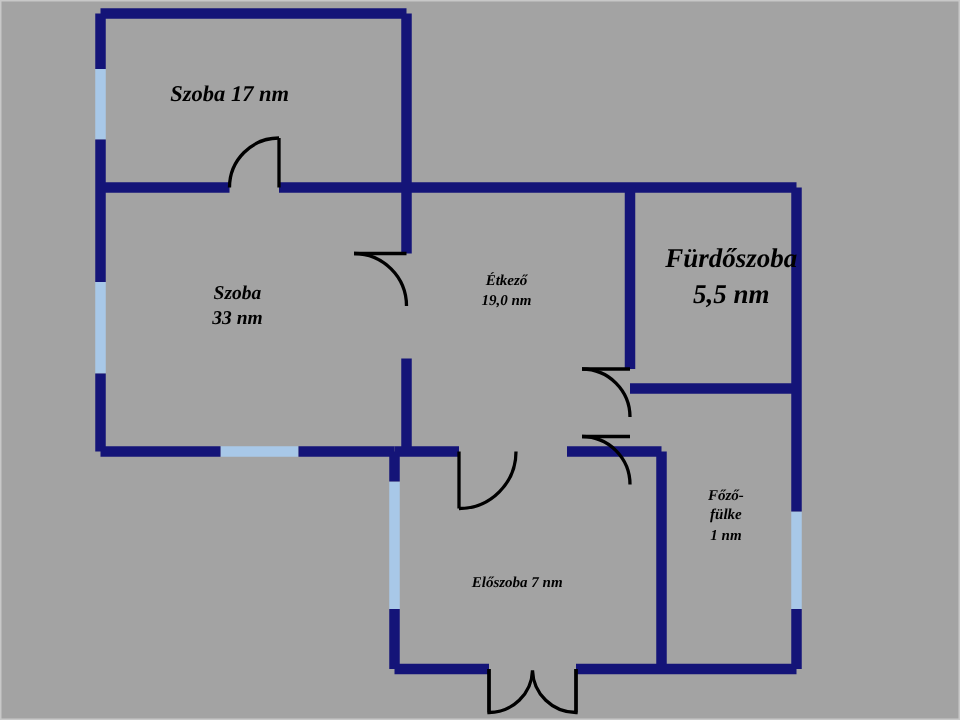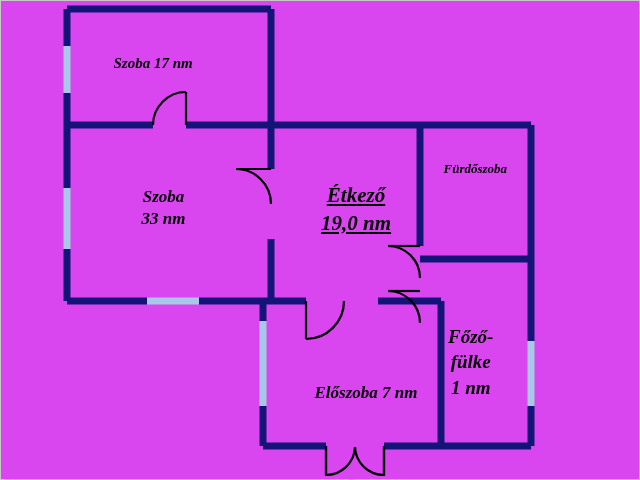--- a/index.html
+++ b/index.html
@@ -4,21 +4,21 @@
 <style>
   html, body {
     margin: 0;
     padding: 0;
     background: #ffffff;
   }
   #canvas {
     position: relative;
     width: 640px;
     height: 480px;
-    background: #d946ef;
+    background: #a3a3a3;
     border: 1px solid #c8c8c8;
     box-sizing: border-box;
     overflow: hidden;
     font-family: "Liberation Serif", "DejaVu Serif", serif;
   }
   #plan-svg {
     position: absolute;
     left: 0;
     top: 0;
     width: 640px;
@@ -99,21 +99,21 @@
         <path d="M 305 338 A 38 38 0 0 0 343 300" fill="none" stroke="#000000" stroke-width="2.2"></path>
         <path d="M 325 445 L 325 474 A 29 29 0 0 0 354 446" fill="none" stroke="#000000" stroke-width="2.2"></path>
         <path d="M 383 445 L 383 474 A 29 29 0 0 1 354 446" fill="none" stroke="#000000" stroke-width="2.2"></path>
         <path d="M 325 445 L 325 474" fill="none" stroke="#000000" stroke-width="2.2"></path>
         <path d="M 383 445 L 383 474" fill="none" stroke="#000000" stroke-width="2.2"></path>
       </g>
   </svg>
 
   <div id="labels-layer">
       <div class="room-label" style="font-size: 15px; left: 112.5px; top: 52px;"><span class="rl-line">Szoba 17 nm</span></div>
-      <div class="room-label" style="font-size: 17px; left: 140.5px; top: 184.5px;"><span class="rl-line">Szoba</span><span class="rl-line">33 nm</span></div>
-      <div class="room-label" style="font-size: 21px; left: 320px; top: 179.5px; text-decoration: underline;"><span class="rl-line">Étkező</span><span class="rl-line">19,0 nm</span></div>
-      <div class="room-label" style="font-size: 13px; left: 442.5px; top: 158.5px;"><span class="rl-line">Fürdőszoba</span></div>
-      <div class="room-label" style="font-size: 19px; left: 447px; top: 322.5px;"><span class="rl-line">Főző-</span><span class="rl-line">fülke</span><span class="rl-line">1 nm</span></div>
-      <div class="room-label" style="font-size: 17px; left: 313.5px; top: 381px;"><span class="rl-line">Előszoba 7 nm</span></div>
+      <div class="room-label" style="font-size: 13px; left: 140.5px; top: 184.5px;"><span class="rl-line">Szoba</span><span class="rl-line">33 nm</span></div>
+      <div class="room-label" style="font-size: 10px; left: 320px; top: 179.5px;"><span class="rl-line">Étkező</span><span class="rl-line">19,0 nm</span></div>
+      <div class="room-label" style="font-size: 18px; left: 442.5px; top: 158.5px;"><span class="rl-line">Fürdőszoba</span><span class="rl-line">5,5 nm</span></div>
+      <div class="room-label" style="font-size: 10px; left: 471px; top: 322.5px;"><span class="rl-line">Főző-</span><span class="rl-line">fülke</span><span class="rl-line">1 nm</span></div>
+      <div class="room-label" style="font-size: 10px; left: 313.5px; top: 381px;"><span class="rl-line">Előszoba 7 nm</span></div>
     </div>
 
 
 </div>
 
 </body></html>

